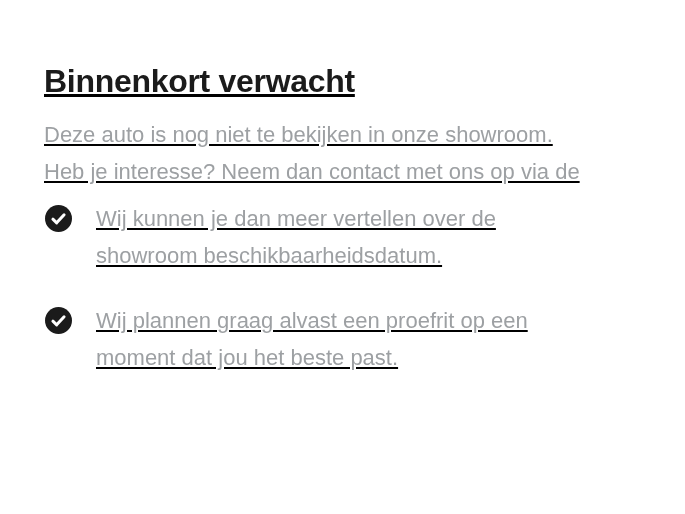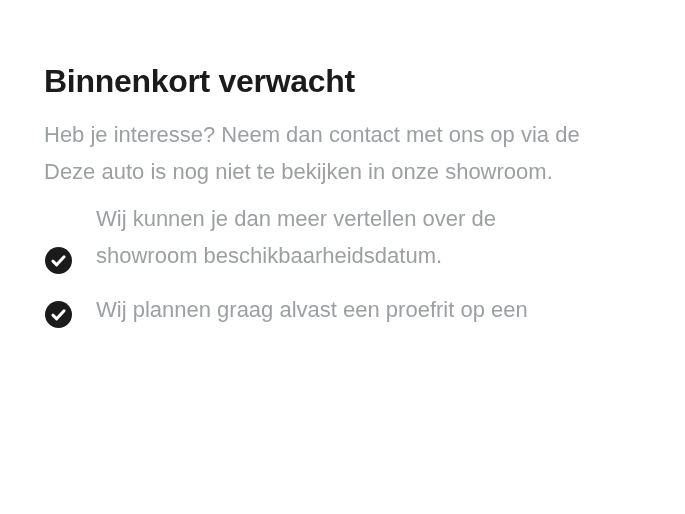--- a/index.html
+++ b/index.html
@@ -7,20 +7,21 @@
   body {
     width: 685px;
     height: 514px;
     background: #ffffff;
     font-family: "Liberation Sans", sans-serif;
     overflow: hidden;
   }
   .content {
     padding: 61px 40px 0 44px;
     width: 640px;
+    text-decoration: underline;
   }
   .page-title {
     margin: 0 0 15px 0;
     font-size: 32px;
     line-height: 40px;
     font-weight: bold;
     letter-spacing: -0.3px;
     color: #1b1b1b;
   }
   .body-text {
@@ -31,41 +32,41 @@
   }
   .intro { margin: 0 0 10px 0; }
   .line { display: block; white-space: nowrap; }
   .feature-list {
     list-style: none;
     margin: 0;
     padding: 0;
   }
   .feature-item {
     display: flex;
-    align-items: flex-end;
+    align-items: flex-start;
   }
-  .feature-item + .feature-item { margin-top: 17px; }
+  .feature-item + .feature-item { margin-top: 28px; }
   .check-badge {
     flex: 0 0 auto;
     width: 27px;
     height: 27px;
     margin: 5px 24px 0 1px;
   }
   .check-badge svg { display: block; width: 27px; height: 27px; }
 </style>
 </head>
 <body>
 
 <main class="content">
 
   <h1 class="page-title">Binnenkort verwacht</h1>
 
   <p class="intro body-text">
+    <span class="line">Deze auto is nog niet te bekijken in onze showroom.</span>
     <span class="line">Heb je interesse? Neem dan contact met ons op via de</span>
-    <span class="line">Deze auto is nog niet te bekijken in onze showroom.</span>
   </p>
 
   <ul class="feature-list">
 
     <li class="feature-item">
       <span class="check-badge">
         <svg viewBox="0 0 28 28" aria-hidden="true">
           <circle cx="14" cy="14" r="14" fill="#1b1b1b"></circle>
           <path d="M8.2 14.7 L12.1 18.5 L19.8 10.1" fill="none" stroke="#ffffff" stroke-width="3.1" stroke-linecap="round" stroke-linejoin="round"></path>
         </svg>
@@ -78,18 +79,19 @@
 
     <li class="feature-item">
       <span class="check-badge">
         <svg viewBox="0 0 28 28" aria-hidden="true">
           <circle cx="14" cy="14" r="14" fill="#1b1b1b"></circle>
           <path d="M8.2 14.7 L12.1 18.5 L19.8 10.1" fill="none" stroke="#ffffff" stroke-width="3.1" stroke-linecap="round" stroke-linejoin="round"></path>
         </svg>
       </span>
       <span class="body-text">
         <span class="line">Wij plannen graag alvast een proefrit op een</span>
+        <span class="line">moment dat jou het beste past.</span>
       </span>
     </li>
 
   </ul>
 
 </main>
 
 </body></html>

